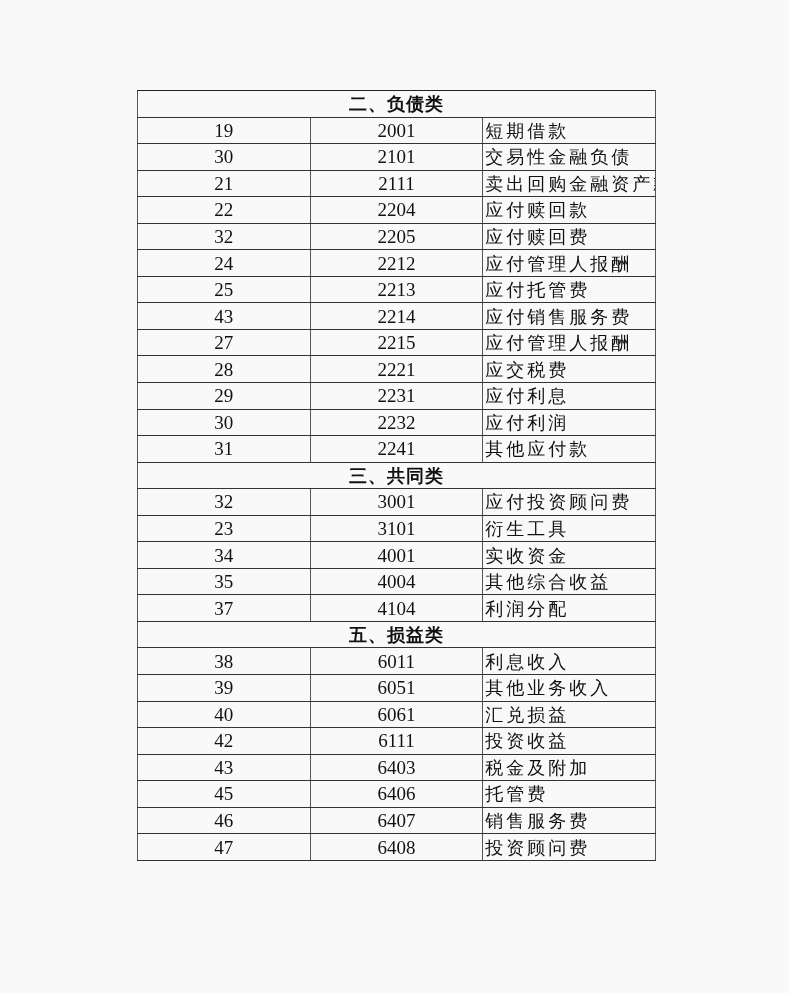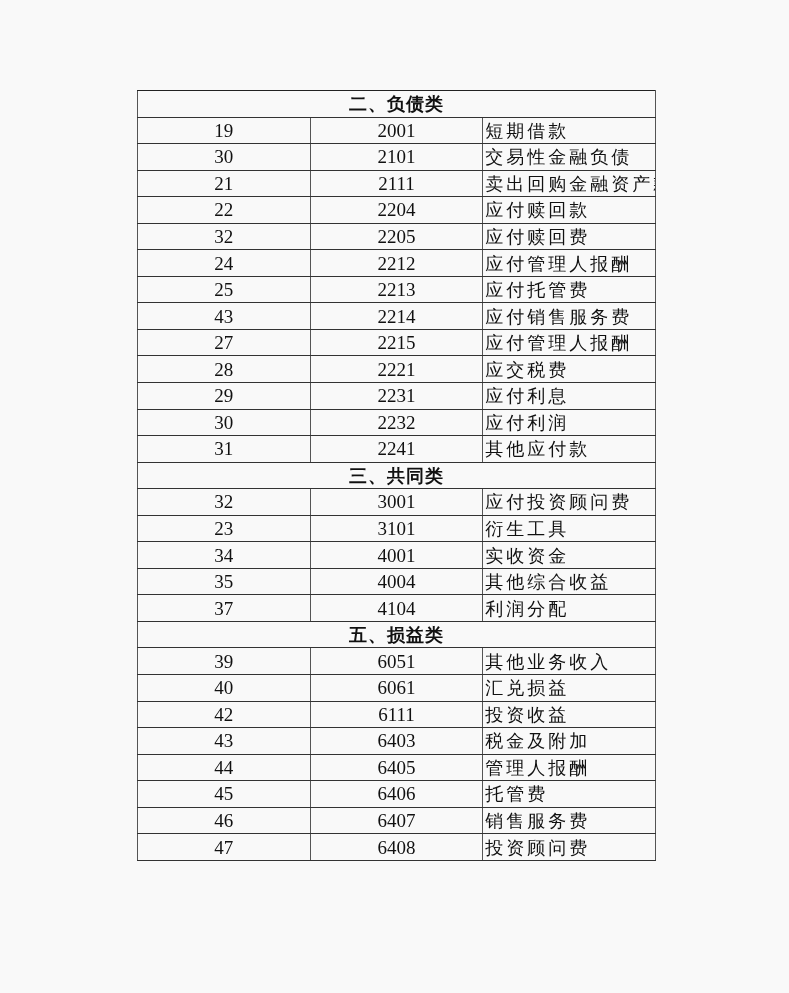--- a/index.html
+++ b/index.html
@@ -141,45 +141,45 @@
     <tr>
         <td class="c-idx">37</td>
         <td class="c-code">4104</td>
         <td class="c-name">利润分配</td>
       </tr>
 
     <tr class="section">
         <td colspan="3">五、损益类</td>
       </tr>
     <tr>
+        <td class="c-idx">38</td>
+        <td class="c-code">6011</td>
+        <td class="c-name">利息收入</td>
+      </tr>
+    <tr>
         <td class="c-idx">39</td>
         <td class="c-code">6051</td>
         <td class="c-name">其他业务收入</td>
       </tr>
     <tr>
         <td class="c-idx">40</td>
         <td class="c-code">6061</td>
         <td class="c-name">汇兑损益</td>
       </tr>
     <tr>
         <td class="c-idx">42</td>
         <td class="c-code">6111</td>
         <td class="c-name">投资收益</td>
       </tr>
     <tr>
         <td class="c-idx">43</td>
         <td class="c-code">6403</td>
         <td class="c-name">税金及附加</td>
       </tr>
     <tr>
-        <td class="c-idx">44</td>
-        <td class="c-code">6405</td>
-        <td class="c-name">管理人报酬</td>
-      </tr>
-    <tr>
         <td class="c-idx">45</td>
         <td class="c-code">6406</td>
         <td class="c-name">托管费</td>
       </tr>
     <tr>
         <td class="c-idx">46</td>
         <td class="c-code">6407</td>
         <td class="c-name">销售服务费</td>
       </tr>
     <tr>

